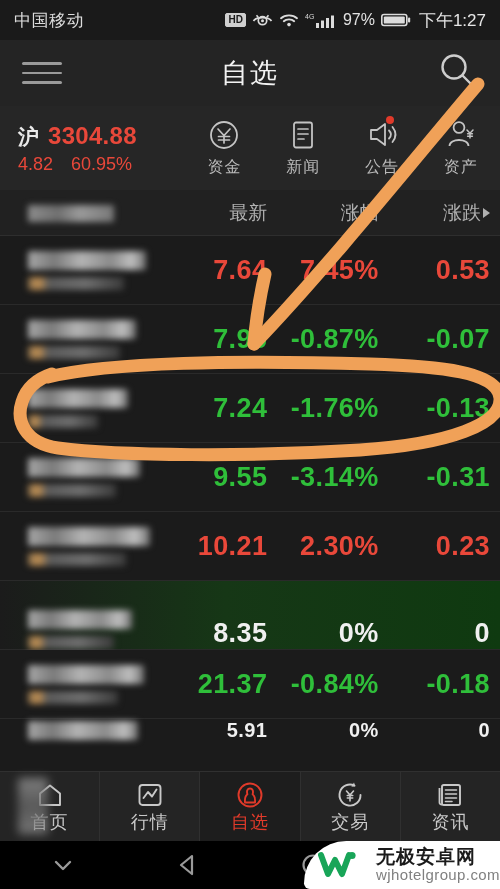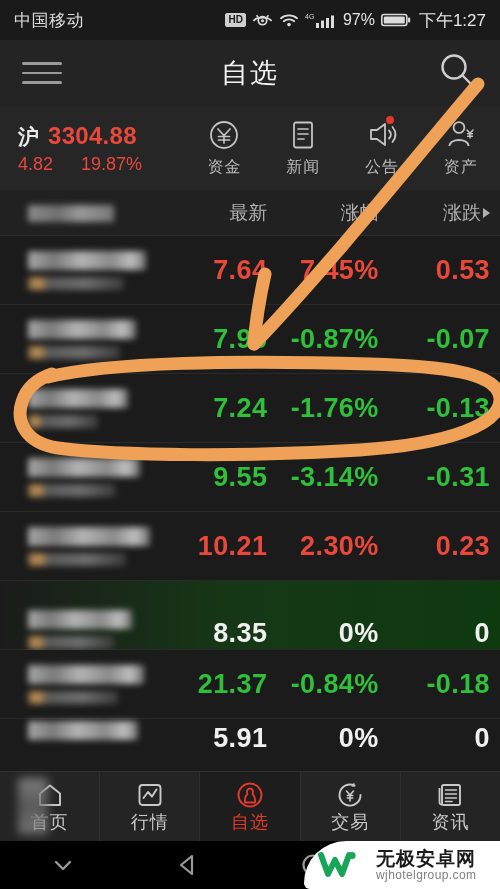--- a/index.html
+++ b/index.html
@@ -43,21 +43,21 @@
 
   
   .topstrip{
     position:absolute; top:106px; left:0; width:500px; height:84px;
     background:#262626; display:flex; align-items:center;
   }
   .index-box{ width:185px; padding-left:18px; }
   .index-line1{ display:flex; align-items:baseline; gap:9px; }
   .idx-name{ font-size:21px; color:#eaeaea; font-weight:bold; }
   .idx-val{ font-size:24px; color:#e9483a; font-weight:bold; letter-spacing:.3px;}
-  .index-line2{ display:flex; align-items:baseline; gap:28px; margin-top:3px; }
+  .index-line2{ display:flex; align-items:baseline; gap:18px; margin-top:3px; }
   .idx-chg,.idx-pct{ font-size:18px; color:#e9483a; }
   .quick-wrap{ flex:1; display:flex; }
   .quick{
     flex:1; display:flex; flex-direction:column; align-items:center; gap:5px;
     position:relative; cursor:pointer;
   }
   .quick-label{ font-size:16px; color:#b9b9b9; letter-spacing:1px;}
   .reddot{
     position:absolute; top:-2px; right:27px; width:8px; height:8px;
     border-radius:50%; background:#e03a2a;
@@ -102,21 +102,21 @@
     height:13px; margin-top:7px;
     background:linear-gradient(90deg,#8a7150 0%,#c08f52 11%,#5a5a5a 22%,#6e6e6e 60%,#3a3a3a 100%);
   }
   .cell-num{ flex:1; text-align:right; padding-right:14px; font-size:27px; font-weight:bold; letter-spacing:.4px;}
   .cell-num.last{ padding-right:10px; }
   .up{ color:#e9483a; }
   .down{ color:#2fbf3a; }
   .flat{ color:#f0f0f0; }
 
   .row.partial .cell-name{ padding-top:2px; }
-  .row.partial .cell-num{ font-size:27px; overflow:hidden; height:28px; line-height:22px;margin-top:8px;}
+  .row.partial .cell-num{ font-size:20px; overflow:hidden; height:28px; line-height:22px;}
 
   
   .bottomnav{
     position:absolute; top:771px; left:0; width:500px; height:70px;
     background:#242424; display:flex; border-top:1px solid #303030;
   }
   .nav{
     flex:1; display:flex; flex-direction:column; align-items:center;
     justify-content:center; gap:0; cursor:pointer; position:relative;
   }
@@ -138,21 +138,21 @@
   .anav{ flex:1; display:flex; align-items:center; justify-content:center; cursor:pointer;}
 
   
   .watermark{
     position:absolute; right:0; top:841px; width:196px; height:48px;
     background:#fff; border-top-left-radius:44px; border-bottom-left-radius:6px;
     display:flex; align-items:center; gap:18px; padding-left:14px;
   }
   .wm-text{ display:flex; flex-direction:column; line-height:1.05; }
   .wm-main{ font-size:19px; font-weight:bold; color:#1b1b1b; letter-spacing:1px;}
-  .wm-sub{ font-size:12px; color:#808080; letter-spacing:.4px; }
+  .wm-sub{ font-size:15px; color:#808080; letter-spacing:.4px; }
 
   
   .annot{ position:absolute; inset:0; width:500px; height:889px; pointer-events:none; z-index:40;}
 </style>
 </head>
 <body>
 
 <div id="screen">
 
   <div class="statusbar">
@@ -203,21 +203,21 @@
   </div>
 
   <div class="topstrip">
     <div class="index-box">
       <div class="index-line1">
         <span class="idx-name">沪</span>
         <span class="idx-val">3304.88</span>
       </div>
       <div class="index-line2">
         <span class="idx-chg">4.82</span>
-        <span class="idx-pct">19.87%</span>
+        <span class="idx-pct">60.95%</span>
       </div>
     </div>
 
     <div class="quick-wrap">
       <div class="quick">
         <svg width="34" height="34" viewBox="0 0 34 34">
           <circle cx="17" cy="17" r="13" stroke="#c4c4c4" stroke-width="1.8" fill="none"></circle>
           <path d="M11 11 L17 17.5 L23 11 M11.5 18.5 H22.5 M11.5 22 H22.5 M17 17.5 V25" stroke="#c4c4c4" stroke-width="1.7" fill="none" stroke-linecap="round"></path>
         </svg>
         <span class="quick-label">资金</span>

